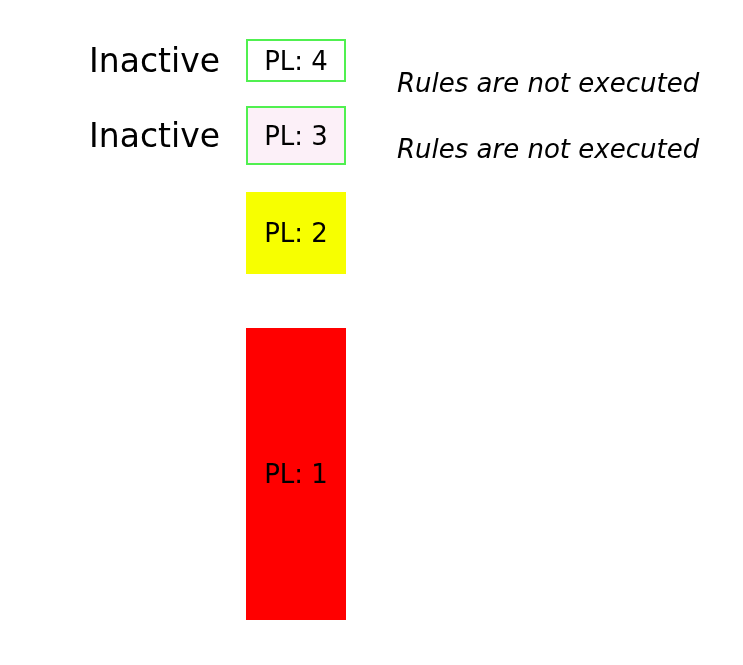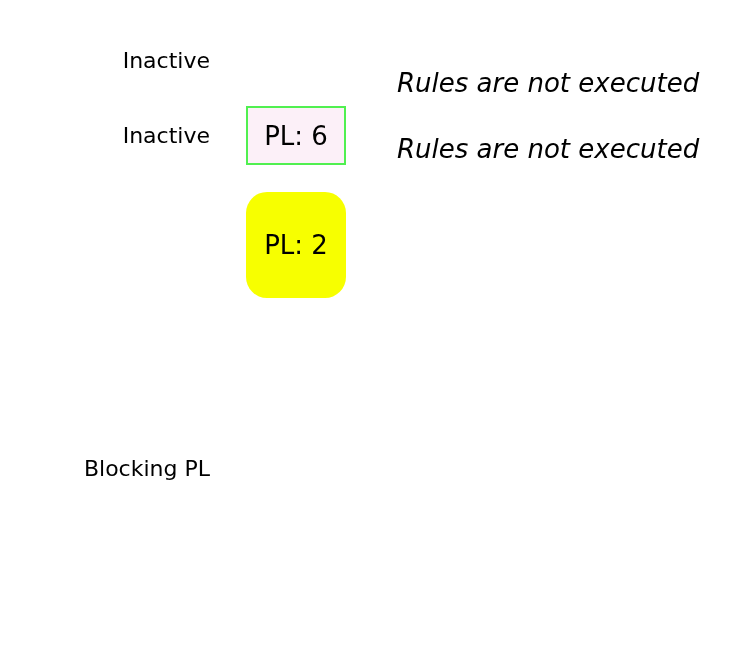--- a/index.html
+++ b/index.html
@@ -11,44 +11,44 @@
     position: relative;
     width: 743px;
     height: 665px;
     background: #ffffff;
     font-family: "DejaVu Sans", "Liberation Sans", sans-serif;
     color: var(--text-color, #000000);
     overflow: hidden;
   }
   .state-label {
     position: absolute;
-    left: 18px;
+    left: 28px;
     width: 192px;
     text-align: right;
-    font-size: 22px;
+    font-size: 33px;
     line-height: 32px;
     white-space: nowrap;
   }
   .pl-box {
     position: absolute;
     left: 246px;
     width: 100px;
     box-sizing: border-box;
     display: flex;
     align-items: center;
     justify-content: center;
     font-size: 26px;
     white-space: nowrap;
   }
   .pl-box.outlined {
     border: 2px solid var(--border-green, #50f050);
   }
   .box-pl4 { top: 39px;  height: 43px;  background: var(--pl4-fill, #ffffff); }
   .box-pl3 { top: 106px; height: 59px;  background: var(--pl3-fill, #fcf0f8); }
-  .box-pl2 { top: 192px; height: 106px; background: var(--pl2-fill, #f7ff00); border-radius: 21px; }
+  .box-pl2 { top: 192px; height: 82px; background: var(--pl2-fill, #f7ff00); }
   .box-pl1 { top: 328px; height: 292px; background: var(--pl1-fill, #ff0000); }
   .pl-description {
     position: absolute;
     left: 397px;
     width: 336px;
     font-size: 26px;
     line-height: 33px;
     font-style: italic;
     white-space: pre-line;
     margin-top: 18px;
@@ -61,27 +61,32 @@
   .desc-row2 { top: 115px; }
   .desc-row3 { top: 200px; }
   .desc-row4 { top: 413px; }
 </style>
 </head>
 <body>
 
 <div class="canvas">
 
   <div class="state-label label-row1">Inactive</div>
+  <div class="pl-box outlined box-pl4">
+    <span>PL: 4</span>
+  </div>
   <div class="pl-description desc-row1">Rules are not executed</div>
 
   <div class="state-label label-row2">Inactive</div>
   <div class="pl-box outlined box-pl3">
-    <span>PL: 6</span>
+    <span>PL: 3</span>
   </div>
   <div class="pl-description desc-row2">Rules are not executed</div>
 
   <div class="pl-box box-pl2">
     <span>PL: 2</span>
   </div>
 
-  <div class="state-label label-row4">Blocking PL</div>
+  <div class="pl-box box-pl1">
+    <span>PL: 1</span>
+  </div>
 
 </div>
 
 </body></html>

